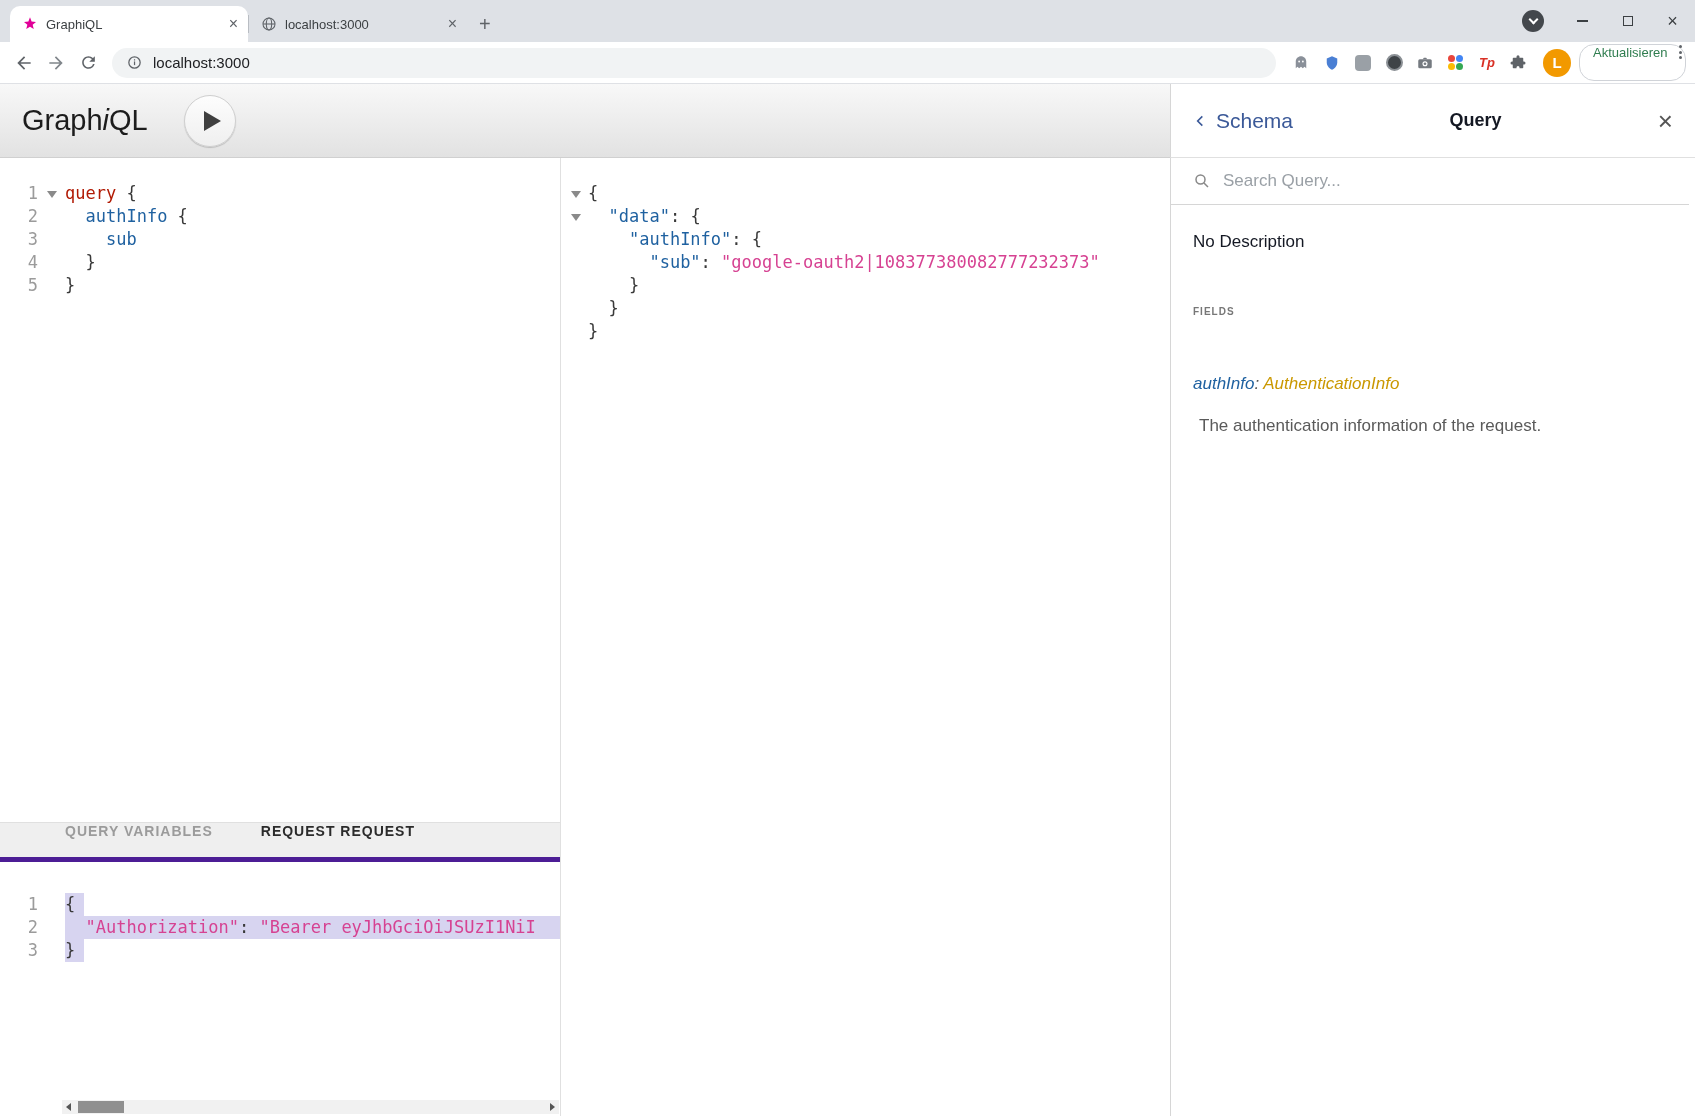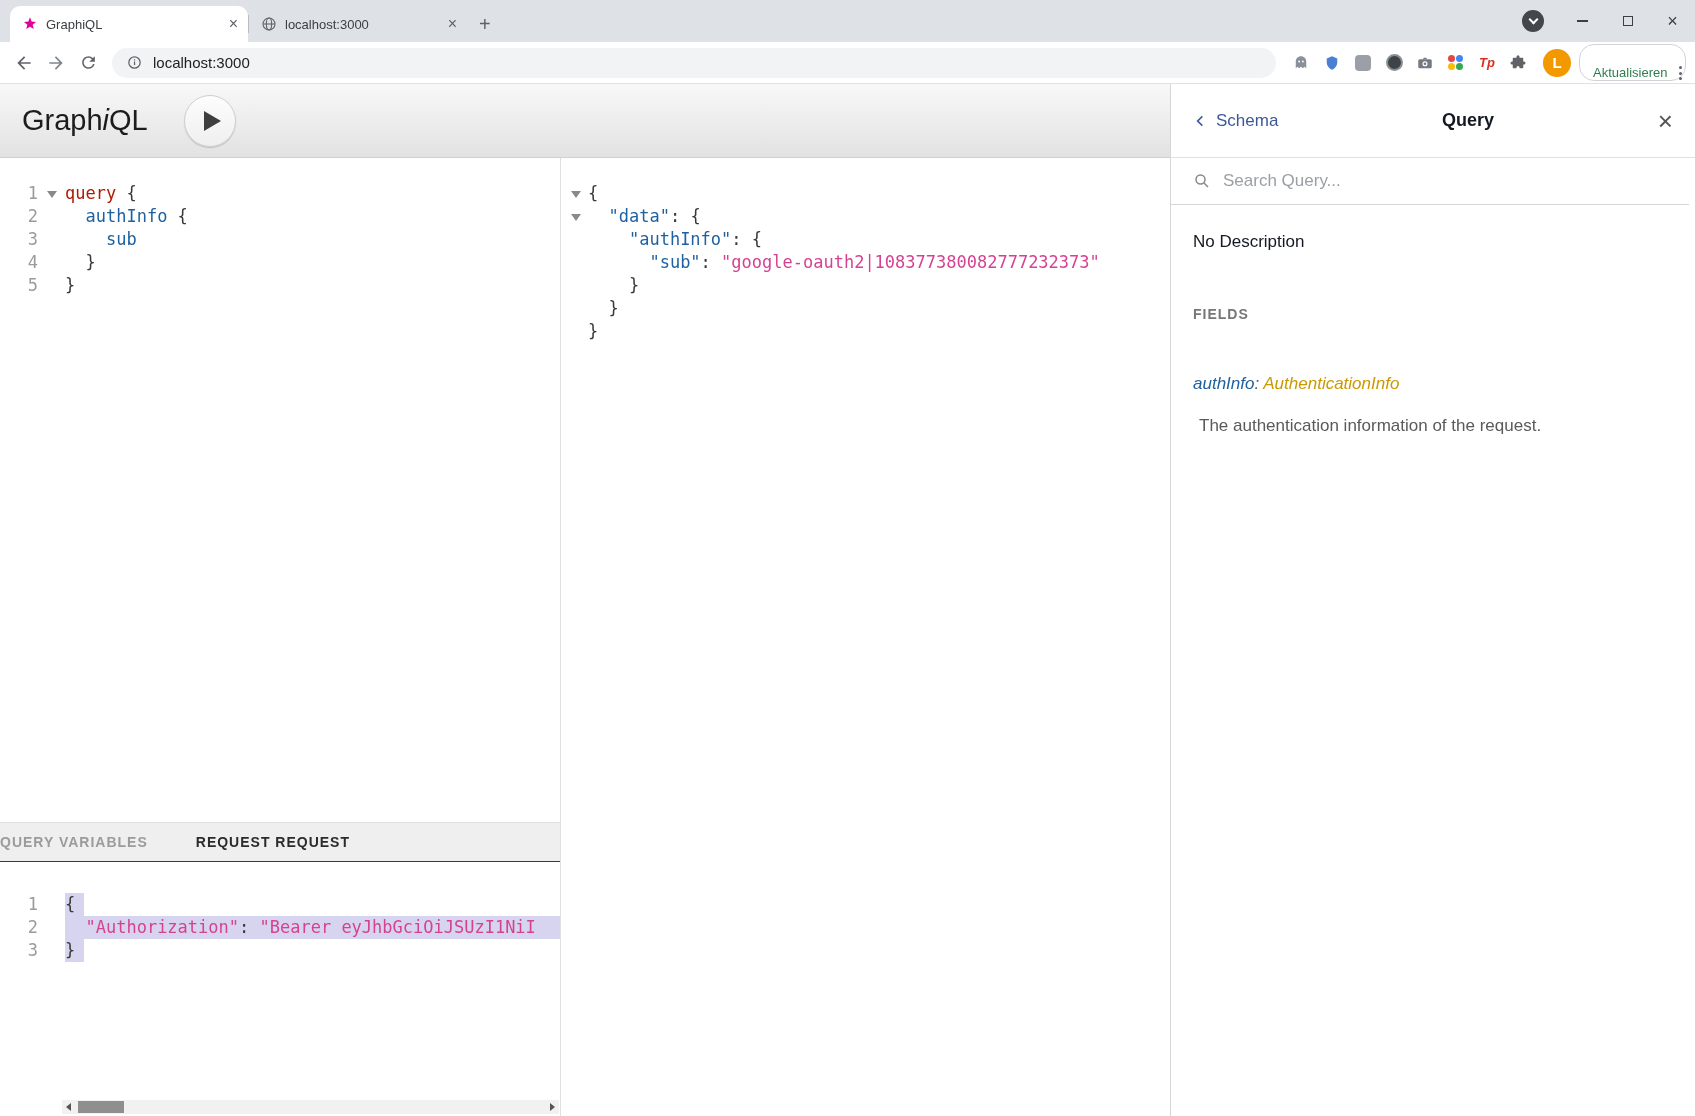--- a/index.html
+++ b/index.html
@@ -37,37 +37,37 @@
   .url-text{font-size:15px;color:#202124;margin-left:10px;}
   .ext-row{display:flex;align-items:center;gap:9px;margin-left:14px;}
   .ext-icon{width:22px;height:22px;display:flex;align-items:center;justify-content:center;flex:none;font-style:italic;}
   .sq-gray{width:16px;height:16px;border-radius:4px;background:#9aa0a6;}
   .circ-dark{width:17px;height:17px;border-radius:50%;background:#3e4347;border:2px solid #8b9095;}
   .pinwheel{width:16px;height:16px;display:grid;grid-template-columns:8px 8px;grid-template-rows:8px 8px;}
   .pinwheel i{border-radius:50%;width:7px;height:7px;display:block;}
   .pw1{background:#e8453c;} .pw2{background:#4285f4;} .pw3{background:#fbbc05;} .pw4{background:#34a853;}
   .ext-icon.tp{color:#d93025;font-weight:700;font-size:13px;}
   .avatar{width:28px;height:28px;border-radius:50%;background:#f29900;color:#fff;font-size:15px;font-weight:700;display:flex;align-items:center;justify-content:center;margin-left:14px;flex:none;}
-  .update-pill{height:37px;border:1px solid #d0d3d8;border-radius:15px;display:flex;align-items:flex-end;padding:0 0 0 13px;margin-left:8px;flex:none;}
+  .update-pill{height:37px;border:1px solid #d0d3d8;border-radius:15px;display:flex;align-items:flex-start;padding:0 0 0 13px;margin-left:8px;flex:none;}
   .update-label{color:#2f7d4f;font-size:13px;font-weight:500;white-space:nowrap;}
   .kebab{display:flex;flex-direction:column;gap:2.5px;margin-left:9px;padding:0 3px;}
   .kebab i{width:3px;height:3px;border-radius:50%;background:#5f6368;display:block;}
 
   
   .gql-topbar{position:absolute;top:84px;left:0;width:1170px;height:74px;background:linear-gradient(#f8f8f8,#e2e2e2);border-bottom:1px solid #d0d0d0;display:flex;align-items:center;}
   .gql-logo{font-size:29px;color:#1c1c1c;margin-left:22px;white-space:nowrap;}
   .gql-logo em{font-style:italic;}
   .execute{width:52px;height:52px;border-radius:50%;background:linear-gradient(#fdfdfd,#efefef);border:1px solid #cfcfcf;box-shadow:0 1px 1px rgba(0,0,0,.18);margin-left:36px;display:flex;align-items:center;justify-content:center;flex:none;}
   .play-tri{width:0;height:0;border-left:17px solid #3f3f3f;border-top:10px solid transparent;border-bottom:10px solid transparent;margin-left:5px;}
   .gql-toolbar{display:flex;gap:17px;margin-left:32px;}
   .tb-btn{background:linear-gradient(#fbfbfb,#eaeaea);border:1px solid #c8c8c8;border-radius:5px;color:#555;font-size:17px;padding:8px 20px;font-family:"Liberation Sans",sans-serif;}
 
   
   .doc-header{position:absolute;top:84px;left:1170px;right:0;height:74px;background:#fff;border-bottom:1px solid #e0e0e0;border-left:1px solid #d6d6d6;display:flex;align-items:center;padding:0 22px;}
-  .doc-back{display:flex;align-items:center;color:var(--doclink);font-size:17px;flex:none;}
+  .doc-back{display:flex;align-items:center;color:var(--doclink);font-size:21px;flex:none;}
   .doc-back-label{margin-left:7px;}
   .doc-title{flex:1;text-align:center;font-weight:700;font-size:18px;color:#141823;}
   .doc-close{color:#555;font-size:26px;line-height:1;flex:none;}
 
   
   .query-pane{position:absolute;top:158px;left:0;width:561px;bottom:0;background:#fff;border-right:1px solid #e0e0e0;}
   .query-editor{position:absolute;top:0;left:0;right:0;height:664px;padding-top:24px;overflow:hidden;}
   .result-pane{position:absolute;top:158px;left:562px;width:608px;bottom:0;background:#fff;padding-top:24px;overflow:hidden;}
   .doc-body{position:absolute;top:158px;left:1170px;right:0;bottom:0;background:#fff;border-left:1px solid #d6d6d6;font-size:17px;}
 
@@ -76,40 +76,40 @@
   .fold{width:27px;flex:none;position:relative;}
   .result-pane .fold{width:26px;}
   .fold.has-arrow::after{content:"";position:absolute;left:9px;top:9px;width:0;height:0;border-left:5px solid transparent;border-right:5px solid transparent;border-top:7px solid #8a8a8a;}
   .code-text{white-space:pre;flex:none;}
   .code-text.sel-full{background:var(--sel);flex:1 1 auto;}
   .code-text.sel-brace{background:var(--sel);padding-right:9px;}
   .tok-kw{color:var(--kw);} .tok-prop{color:var(--fieldc);} .tok-key{color:var(--fieldc);}
   .tok-str{color:var(--strc);} .tok-p{color:#393939;}
 
   
-  .vars-bar{position:absolute;top:664px;left:0;right:0;height:40px;background:#efefef;border-top:1px solid #e0e0e0;border-bottom:1px solid #4c1d95;display:flex;align-items:center;gap:48px;}
+  .vars-bar{position:absolute;top:664px;left:0;right:0;height:40px;background:#efefef;border-top:1px solid #e0e0e0;border-bottom:5px solid #4c1d95;display:flex;padding-left:65px;gap:48px;}
   .vars-tab{font-size:14px;font-weight:700;letter-spacing:1px;color:#9b9b9b;white-space:nowrap;}
   .vars-tab.active{color:#2b2b2b;}
 
   .headers-editor{position:absolute;top:704px;left:0;right:0;bottom:0;padding-top:31px;overflow:hidden;}
 
   
   .h-scrollbar{position:absolute;left:62px;right:1px;bottom:2px;height:14px;background:#f1f1f1;}
   .sb-arrow{position:absolute;top:0;width:14px;height:14px;}
   .sb-arrow.left{left:0;} .sb-arrow.right{right:0;}
   .sb-arrow.left::after{content:"";position:absolute;left:4px;top:3px;border-top:4px solid transparent;border-bottom:4px solid transparent;border-right:5px solid #555;}
   .sb-arrow.right::after{content:"";position:absolute;left:5px;top:3px;border-top:4px solid transparent;border-bottom:4px solid transparent;border-left:5px solid #555;}
   .sb-thumb{position:absolute;left:16px;top:1px;width:46px;height:12px;background:#8f8f8f;}
 
   
   .doc-search{position:absolute;top:0;left:0;right:6px;height:47px;border-bottom:1px solid #d6d6d6;display:flex;align-items:center;padding:0 22px;}
   .doc-search input{border:none;outline:none;background:transparent;font-size:17px;color:#333;margin-left:10px;flex:1;font-family:"Liberation Sans",sans-serif;}
   .doc-search input::placeholder{color:#9aa0a6;}
   .doc-nodesc{position:absolute;top:74px;left:22px;color:#141823;}
-  .doc-fields{position:absolute;top:148px;left:22px;font-size:14px;font-weight:700;letter-spacing:1px;color:#777;}
+  .doc-fields{position:absolute;top:148px;left:22px;font-size:10px;font-weight:700;letter-spacing:1px;color:#777;}
   .doc-field{position:absolute;top:216px;left:22px;white-space:nowrap;font-style:italic;}
   .field-name{color:var(--fieldc);}
   .field-sep{color:#555;}
   .field-type{color:var(--typec);}
   .doc-field-desc{position:absolute;top:258px;left:28px;color:#5a5a5a;}
 </style>
 </head>
 <body>
 
 <div class="screen">

